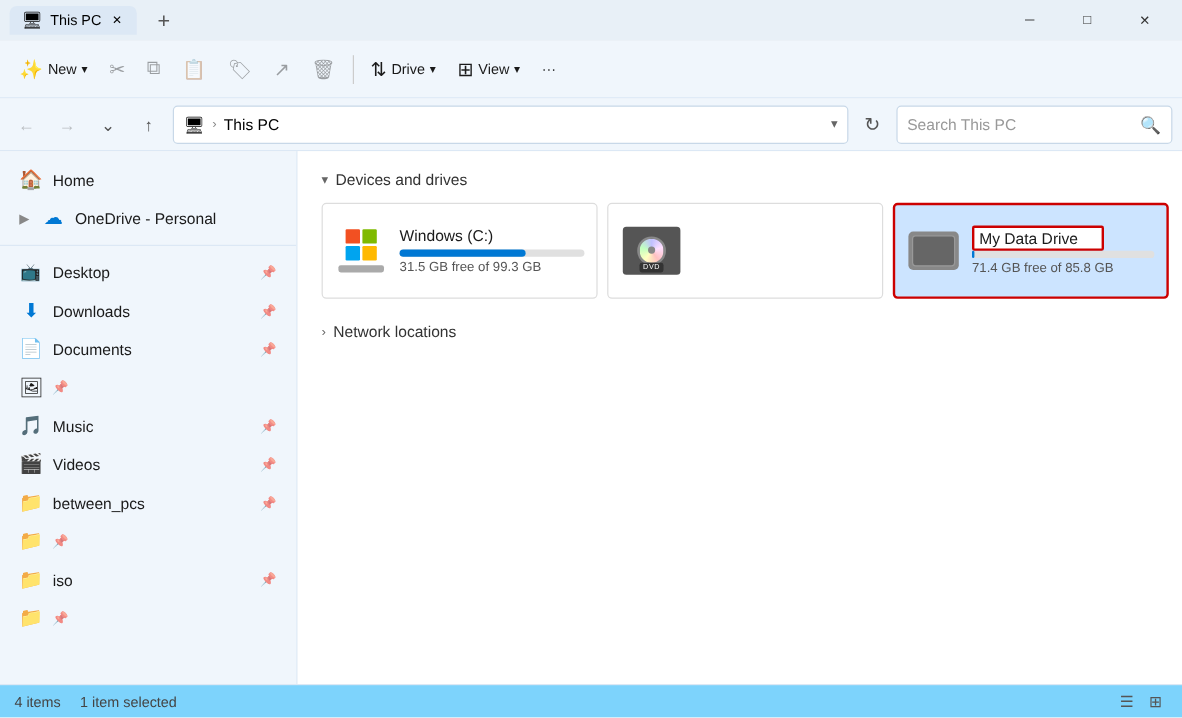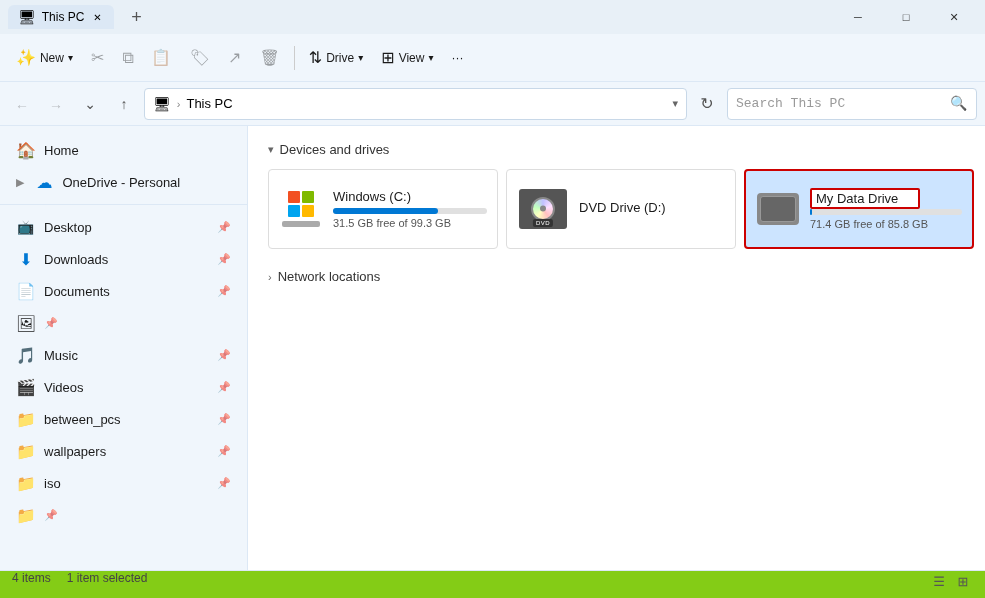--- a/index.html
+++ b/index.html
@@ -77,30 +77,29 @@
       font-size: 13px;
     }
     .address-breadcrumb { display: flex; align-items: center; gap: 4px; flex: 1; }
     .address-chevron { color: #888; font-size: 11px; }
     .refresh-btn {
       width: 28px; height: 28px;
       display: flex; align-items: center; justify-content: center;
       border-radius: 4px; cursor: pointer; font-size: 16px; color: #555;
     }
     .search-box {
-      width: 250px; height: 32px;
+      width: 230px; height: 32px;
       background: #fff;
       border: 1px solid #c8d8e8;
       border-radius: 4px;
       display: flex; align-items: center;
       padding: 0 8px;
       gap: 6px;
       color: #999;
       font-size: 13px;
-      font-family: Liberation Mono, monospace;
     }
 
     
     .main-content {
       display: flex;
       height: calc(598px - 34px - 48px - 44px - 28px);
     }
 
     
     .sidebar {
@@ -175,23 +174,23 @@
       padding: 1px 4px;
       font-size: 13px;
       color: #1a1a1a;
       outline: none;
       width: 110px;
     }
 
     
     .status-bar {
       height: 28px;
-      background: #84cc16;
+      background: #7dd3fc;
       border-top: 1px solid #dce8f5;
-      display: flex; 
+      display: flex; align-items: center;
       padding: 0 12px;
       gap: 16px;
       font-size: 12px; color: #444;
     }
     .status-bar .spacer { flex: 1; }
     .view-icons { display: flex; gap: 4px; }
     .view-icon { width: 20px; height: 20px; display: flex; align-items: center; justify-content: center; cursor: pointer; font-size: 13px; color: #555; }
 
     
     .dvd-drive {
@@ -366,21 +365,20 @@
       <span class="label">Videos</span>
       <span class="pin-icon">📌</span>
     </div>
     <div class="sidebar-item">
       <span class="icon" style="color:#f39c12;">📁</span>
       <span class="label">between_pcs</span>
       <span class="pin-icon">📌</span>
     </div>
     <div class="sidebar-item">
       <span class="icon" style="color:#f39c12;">📁</span>
-      <span class="label">wallpapers</span>
       <span class="pin-icon">📌</span>
     </div>
     <div class="sidebar-item">
       <span class="icon" style="color:#f39c12;">📁</span>
       <span class="label">iso</span>
       <span class="pin-icon">📌</span>
     </div>
     <div class="sidebar-item">
       <span class="icon" style="color:#f39c12;">📁</span>
       <span class="pin-icon">📌</span>
@@ -415,23 +413,20 @@
         </div>
       </div>
 
       <div class="drive-item">
         <div class="dvd-icon-wrap">
           <div class="dvd-drive">
             <div class="dvd-disc"></div>
             <span class="dvd-label">DVD</span>
           </div>
         </div>
-        <div class="drive-info">
-          <div class="drive-name">DVD Drive (D:)</div>
-        </div>
       </div>
 
       <div class="drive-item selected-rename">
         <div class="drive-icon-area">
           <div class="hdd-icon-wrap">
             <div class="hdd-inner"></div>
           </div>
         </div>
         <div class="drive-info">
           <div>

